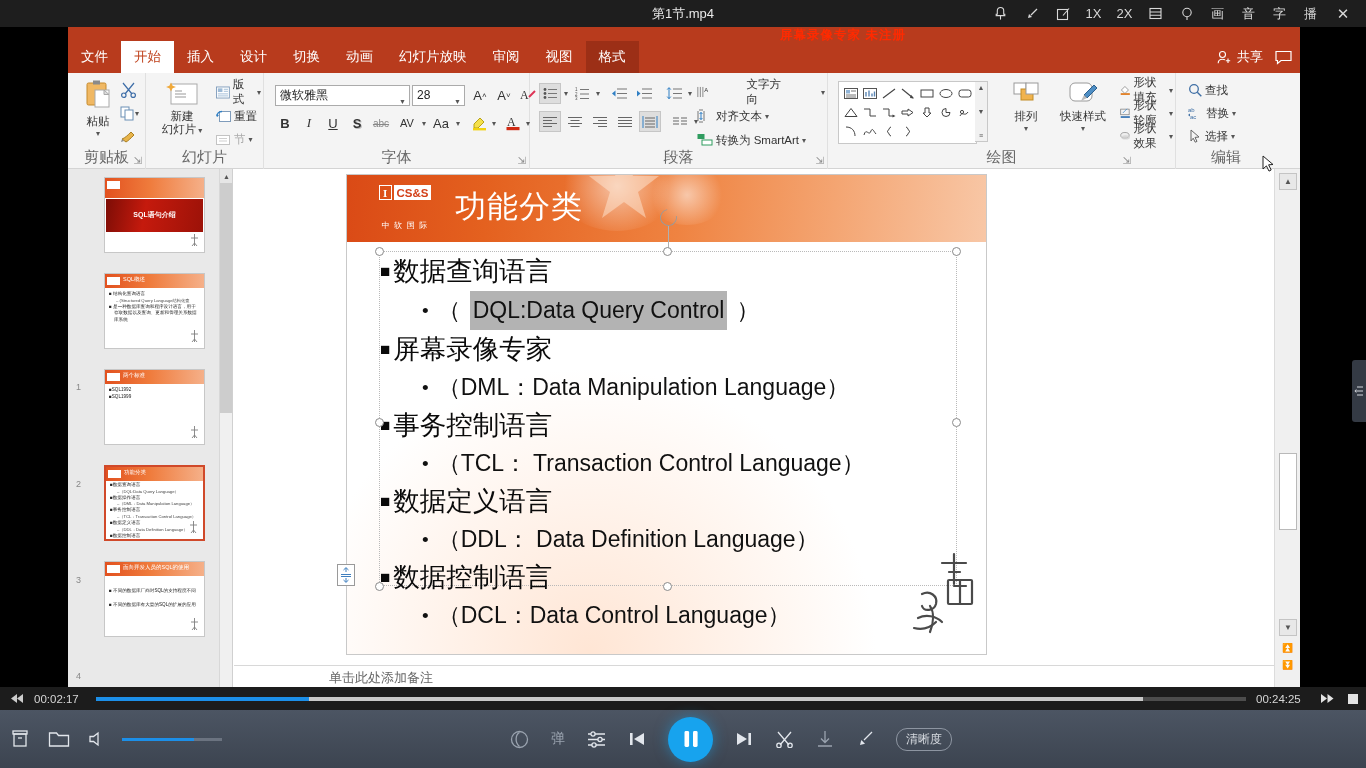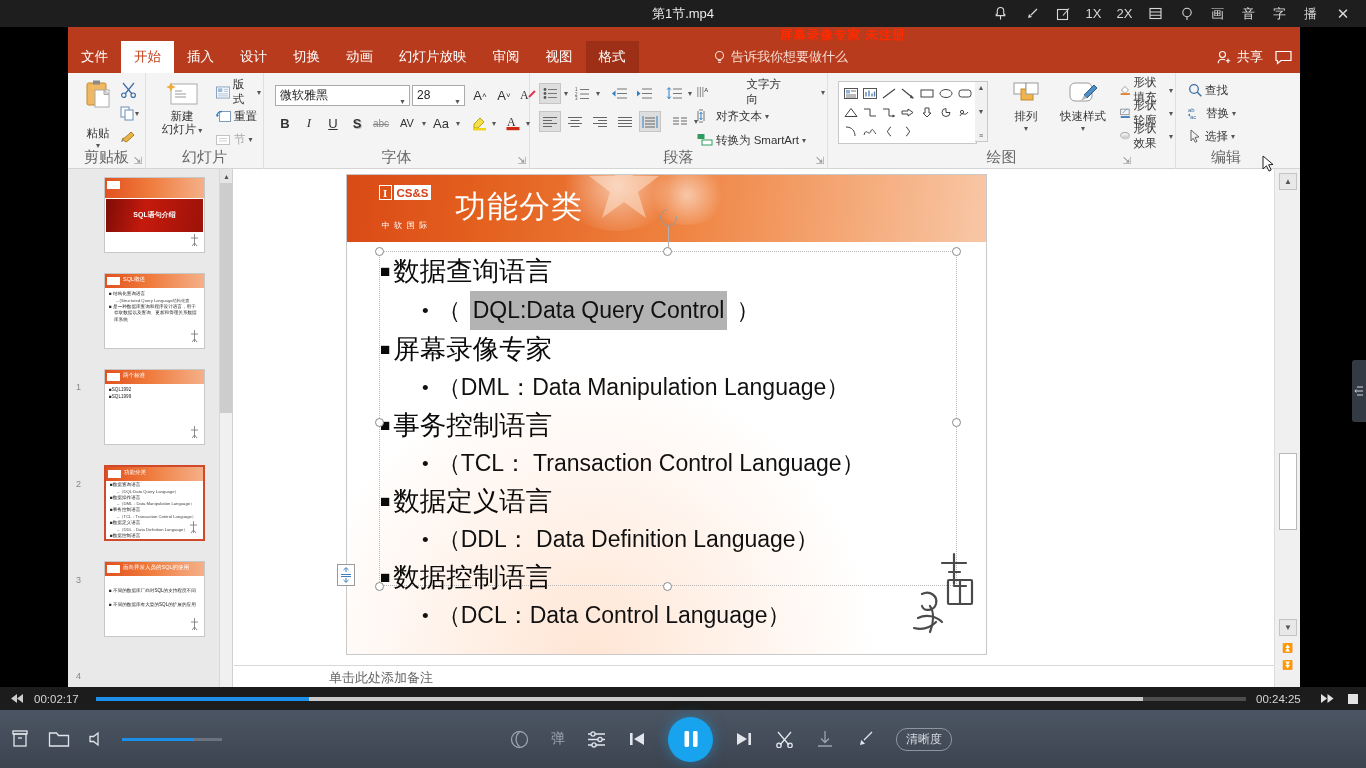--- a/index.html
+++ b/index.html
@@ -349,27 +349,20 @@
         <div class="tab active">开始</div>
         <div class="tab">插入</div>
         <div class="tab">设计</div>
         <div class="tab">切换</div>
         <div class="tab">动画</div>
         <div class="tab">幻灯片放映</div>
         <div class="tab">审阅</div>
         <div class="tab">视图</div>
         <div class="tab format">格式</div>
       </div>
-      <div class="tell-me">
-        <svg class="bulb" viewBox="0 0 13 15">
-            <circle cx="6.5" cy="5.5" r="4" fill="none" stroke="#f6dcd2" stroke-width="1.1"></circle>
-            <path d="M4.8 10.4h3.4M5.3 12.4h2.4" stroke="#f6dcd2" stroke-width="1.1"></path>
-          </svg>
-        <span>告诉我你想要做什么</span>
-      </div>
       <div class="share-area">
         <div class="share-btn">
           <svg width="15" height="15" viewBox="0 0 15 15">
               <circle cx="5.5" cy="4.5" r="3" fill="none" stroke="#fff" stroke-width="1.1"></circle>
               <path d="M1.2 13.2c0-2.6 1.9-4 4.3-4 1 0 1.9.25 2.6.7" fill="none" stroke="#fff" stroke-width="1.1"></path>
               <path d="M11 8.6v4.4M8.8 10.8h4.4" stroke="#fff" stroke-width="1.1"></path>
             </svg>
           <span>共享</span>
         </div>
         <svg width="17" height="15" viewBox="0 0 17 15">
@@ -381,21 +374,21 @@
     <div class="ribbon-body">
 
       <div class="rgroup" style="left:0; width:78px;">
         <div class="bigbtn" style="left:8px; top:6px; width:44px;">
           <svg width="28" height="30" viewBox="0 0 28 30" class="icon-sq">
             <rect x="3" y="4" width="19" height="22" rx="1.5" fill="#f0b863" stroke="#c58a2c"></rect>
             <rect x="9" y="1.5" width="7" height="4" fill="#8a8a8a"></rect>
             <rect x="11" y="11" width="14" height="17" fill="#fff" stroke="#a9a9a9"></rect>
             <path d="M20 11l5 4.5h-5z" fill="#ddd" stroke="#a9a9a9"></path>
           </svg>
-          <div style="margin-top:17px;font-family:Liberation Serif, serif;">
+          <div style="margin-top:5px;font-family:Liberation Serif, serif;">
             <span>粘贴</span>
           </div>
           <div class="arrow-dn">▾</div>
         </div>
         <div style="position:absolute; left:52px; top:8px;">
           <svg width="17" height="17" viewBox="0 0 17 17">
               <path d="M3 2l9 11M14 2L5 13" stroke="#3e6ea8" stroke-width="1.2" fill="none"></path>
               <circle cx="3.8" cy="14.2" r="2.2" fill="none" stroke="#3e6ea8" stroke-width="1.2"></circle>
               <circle cx="13.2" cy="14.2" r="2.2" fill="none" stroke="#3e6ea8" stroke-width="1.2"></circle>
             </svg>

